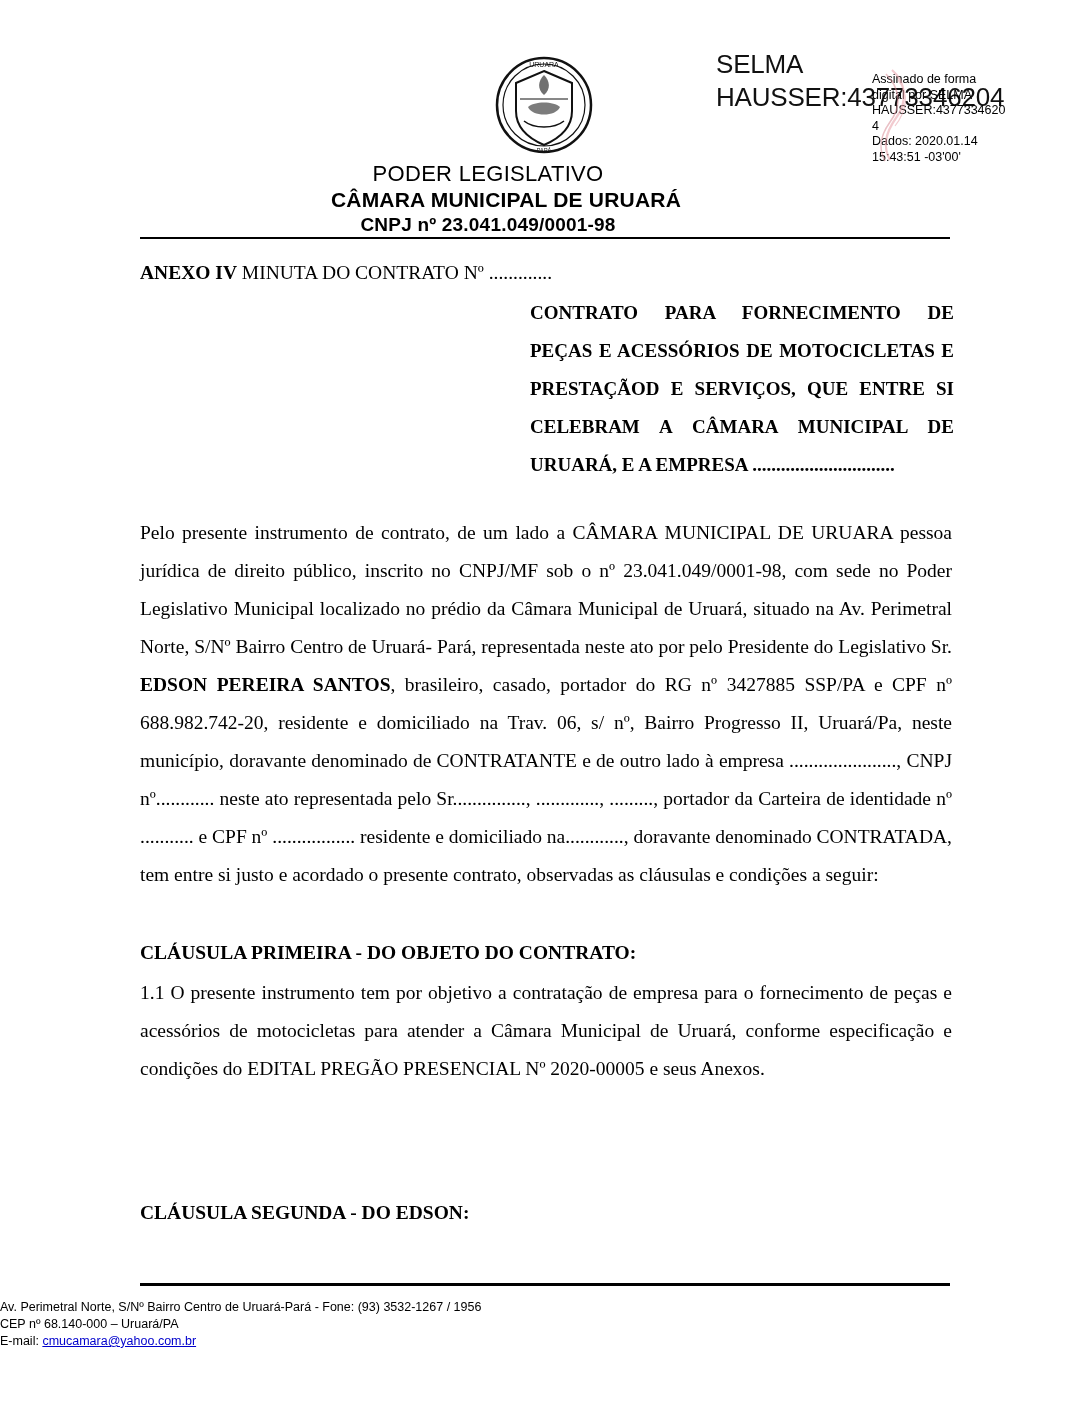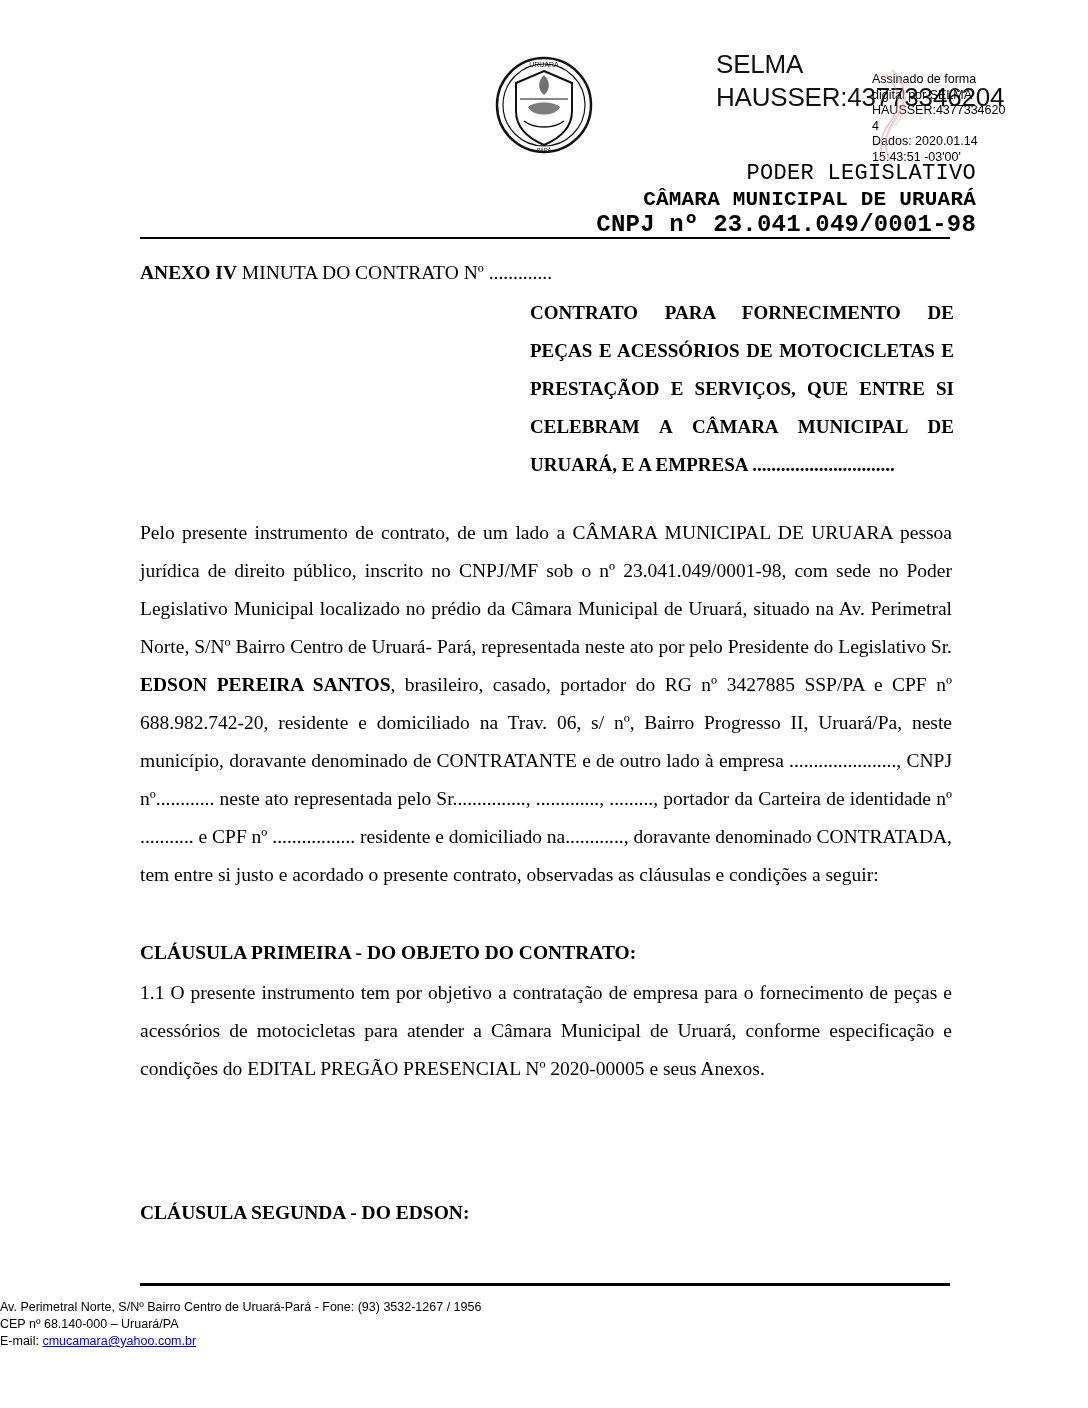--- a/index.html
+++ b/index.html
@@ -69,38 +69,38 @@
     top: 55px;
     left: 494px;
     width: 100px;
     height: 100px;
   }
   .header-text {
     position: absolute;
     top: 160px;
     left: 0;
     width: 976px;
-    text-align: right;
-    font-family: Liberation Mono, monospace;
+    text-align: center;
+    font-family: Liberation Sans, sans-serif;
   }
   .header-line1 {
     font-size: 22px;
     line-height: 27px;
     font-weight: normal;
     letter-spacing: 0.3px;
   }
   .header-line2 {
     font-size: 21px;
     line-height: 26px;
     font-weight: bold;
     letter-spacing: 0.2px;
     margin-left: 36px;
   }
   .header-line3 {
-    font-size: 24px;
+    font-size: 19px;
     line-height: 24px;
     font-weight: bold;
     letter-spacing: 0.2px;
   }
   .header-rule {
     position: absolute;
     top: 237px;
     left: 140px;
     width: 810px;
     border-top: 2px solid #000000;

